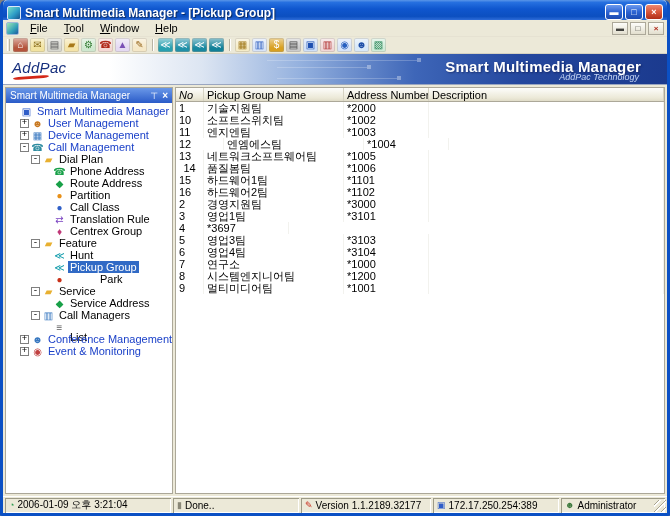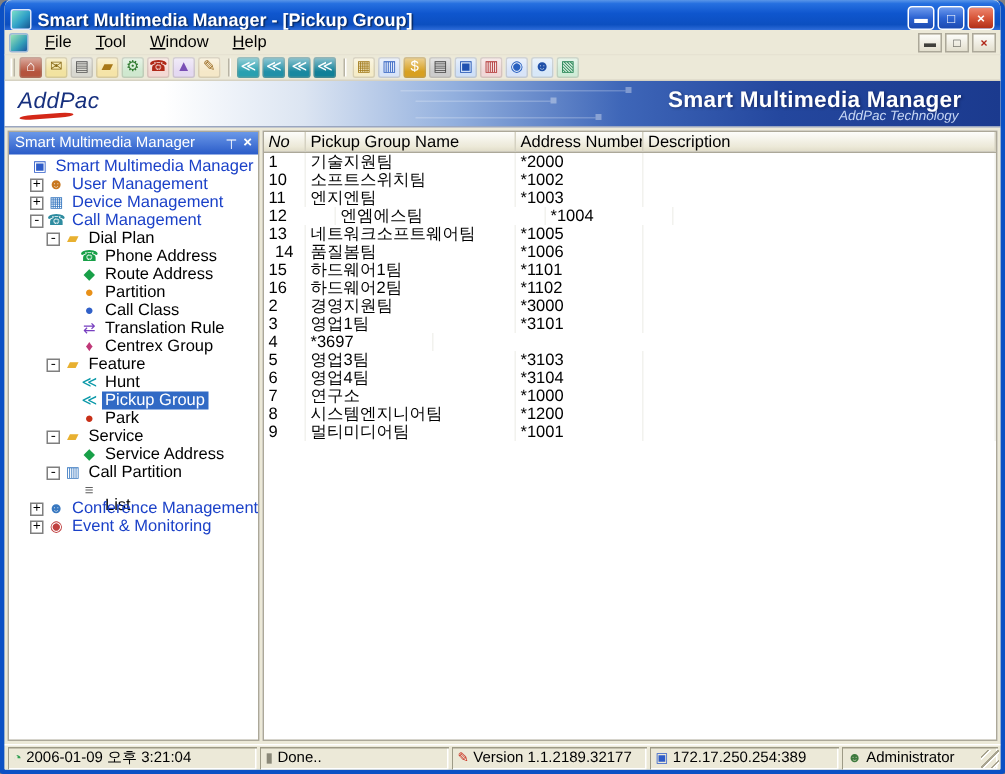--- a/index.html
+++ b/index.html
@@ -280,36 +280,36 @@
             <span class="tree-label" style="color: rgb(0, 0, 0);">Hunt</span>
           </div>
           <div class="tree-row" style="padding-left: 36px;">
             <span class="expand-spacer"></span>
             <span class="tree-ico" style="color: rgb(8, 152, 168);">≪</span>
             <span class="tree-label selected">Pickup Group</span>
           </div>
           <div class="tree-row" style="padding-left: 36px;">
             <span class="expand-spacer"></span>
             <span class="tree-ico" style="color: rgb(200, 48, 24);">●</span>
-            <span class="tree-label" style="color: rgb(0, 0, 0);">Park</span>
+            <span class="tree-label" style="color: rgb(0, 0, 0); margin-left: 30px;">Park</span>
           </div>
           <div class="tree-row" style="padding-left: 25px;">
             <span class="expand-box">-</span>
             <span class="tree-ico" style="color: rgb(232, 176, 48);">▰</span>
             <span class="tree-label" style="color: rgb(0, 0, 0);">Service</span>
           </div>
           <div class="tree-row" style="padding-left: 36px;">
             <span class="expand-spacer"></span>
             <span class="tree-ico" style="color: rgb(24, 160, 72);">◆</span>
             <span class="tree-label" style="color: rgb(0, 0, 0);">Service Address</span>
           </div>
           <div class="tree-row" style="padding-left: 25px;">
             <span class="expand-box">-</span>
             <span class="tree-ico" style="color: rgb(56, 120, 192);">▥</span>
-            <span class="tree-label" style="color: rgb(0, 0, 0);">Call Partition</span>
+            <span class="tree-label" style="color: rgb(0, 0, 0);">Call Managers</span>
           </div>
           <div class="tree-row" style="padding-left: 36px;">
             <span class="expand-spacer"></span>
             <span class="tree-ico" style="color: rgb(96, 96, 96);">≡</span>
             <span class="tree-label" style="color: rgb(0, 0, 0); margin-top: 20px;">List</span>
           </div>
           <div class="tree-row" style="padding-left: 14px;">
             <span class="expand-box">+</span>
             <span class="tree-ico" style="color: rgb(56, 120, 192);">☻</span>
             <span class="tree-label" style="color: rgb(27, 65, 200);">Conference Management</span>

